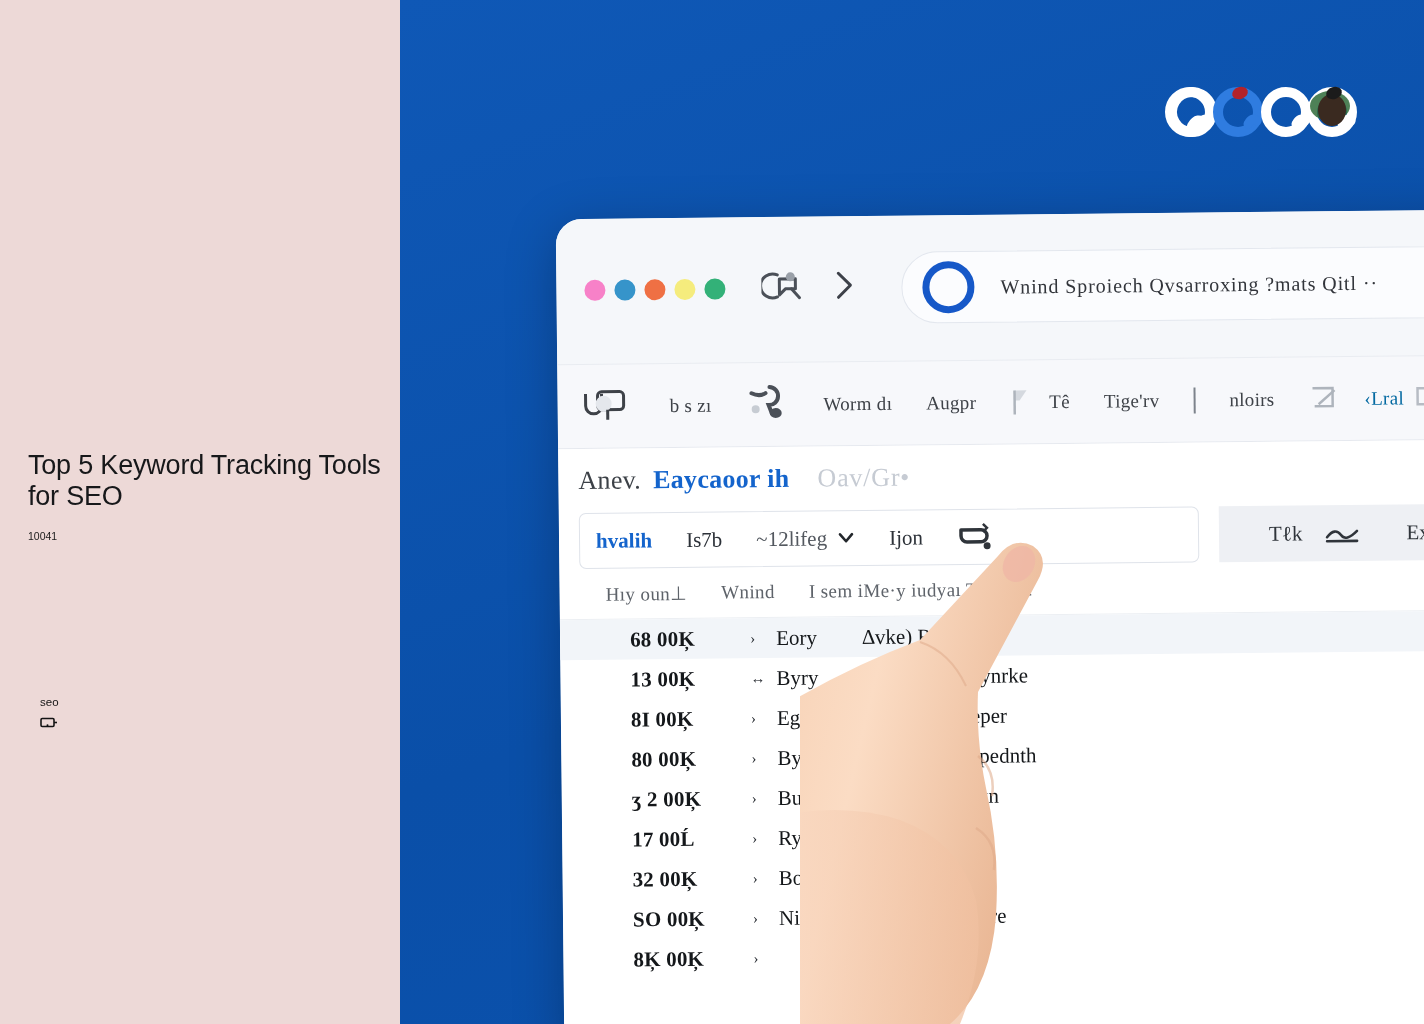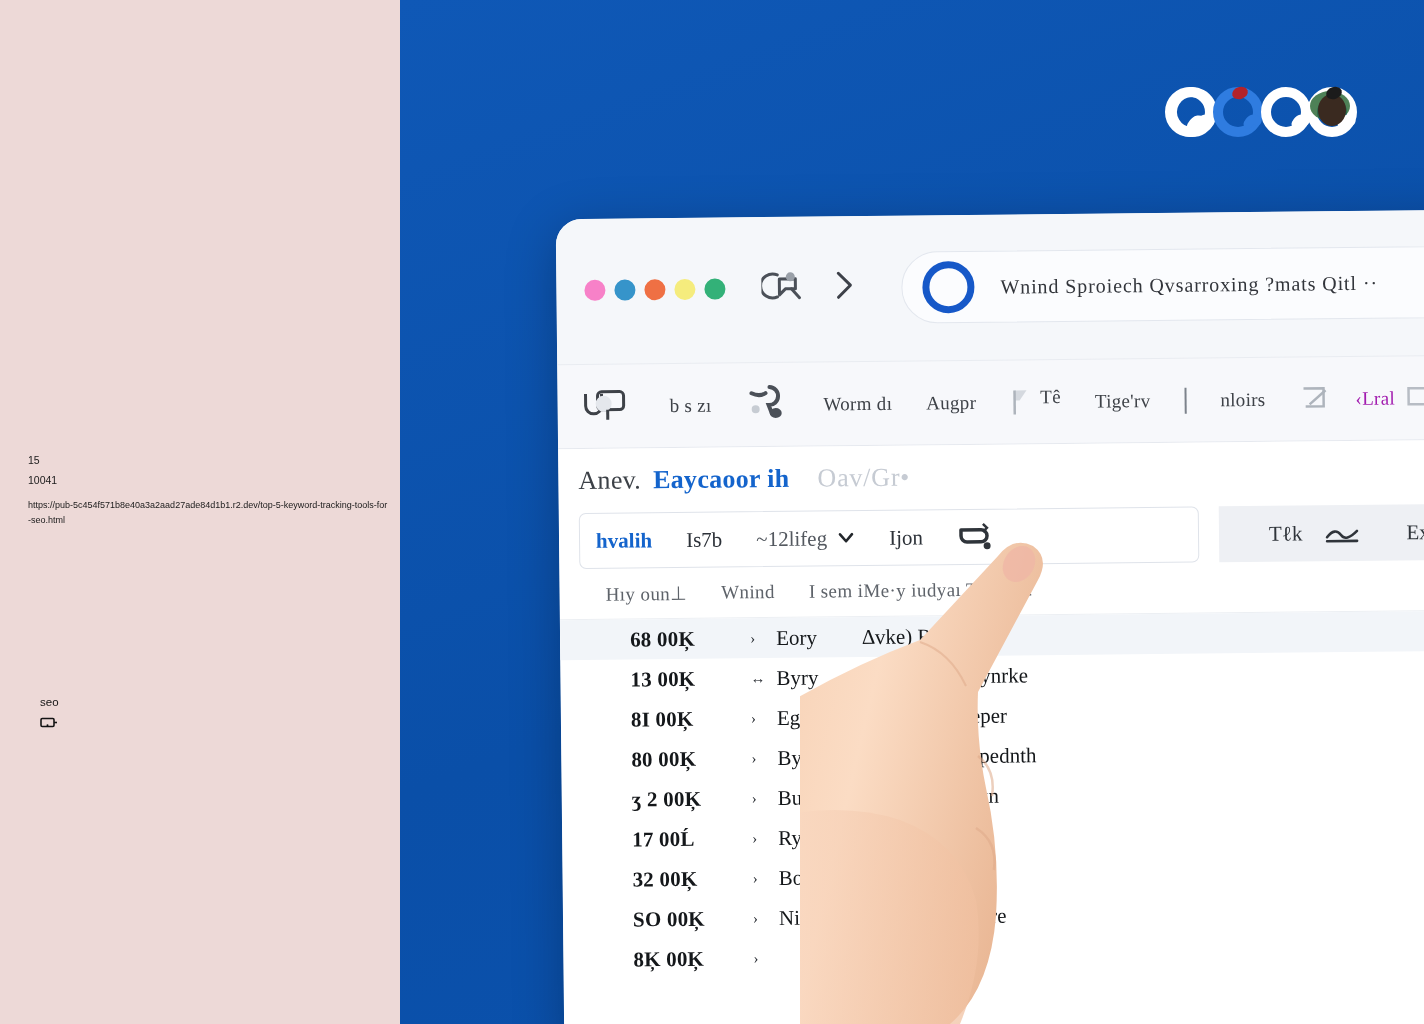--- a/index.html
+++ b/index.html
@@ -74,21 +74,21 @@
     white-space:nowrap;overflow:hidden;
   }
 
   
   .toolbar{
     position:relative;height:83px;background:#f7f8fb;
     border-top:1px solid #e9ecf1;border-bottom:1px solid #e6e9ef;
     display:flex;align-items:center;padding-left:20px;gap:34px;
   }
   .tb-item{font-size:19px;color:#3e4248;white-space:nowrap;letter-spacing:.3px;}
-  .tb-item.gray{color:#a21caf;}
+  .tb-item.gray{color:#0369a1;}
   .tb-sep{width:2px;height:26px;background:#7d838c;}
 
   
   .page{position:relative;background:#ffffff;height:602px;}
   .page-head{
     position:relative;height:64px;display:flex;align-items:center;
     padding-left:20px;gap:12px;
   }
   .ph-dark{font-size:26px;color:#3c4147;letter-spacing:.3px;}
   .ph-blue{font-size:26px;color:#1464cc;font-weight:700;letter-spacing:.3px;}
@@ -132,23 +132,22 @@
   
   .hand{position:absolute;left:400px;top:520px;width:300px;height:504px;pointer-events:none;}
 </style>
 </head>
 <body>
 
 <div id="stage">
 
   <div class="left-panel">
     <div class="lp-inner">
-      <div class="lp-meta">15</div>
+      <div class="lp-title">Top 5 Keyword Tracking Tools for SEO</div>
       <div class="lp-meta">10041</div>
-      <div class="lp-url">https://pub-5c454f571b8e40a3a2aad27ade84d1b1.r2.dev/top-5-keyword-tracking-tools-for-seo.html</div>
     </div>
     <div class="lp-tagwrap">
       <div class="lp-tag">seo</div>
       <svg class="lp-tagicon" viewBox="0 0 18 11">
         <rect x="1" y="1.5" width="13" height="8" rx="1.2" fill="none" stroke="#141414" stroke-width="1.6"></rect>
         <path d="M14 5.5 L17 5.5" stroke="#141414" stroke-width="1.6"></path>
         <circle cx="7.5" cy="8.3" r="1" fill="#141414"></circle>
       </svg>
     </div>
   </div>
@@ -215,21 +214,21 @@
         <span>
           <svg width="44" height="40" viewBox="0 0 44 40">
             <path d="M6 10 q8 4 14 0" stroke="#4b5058" stroke-width="4" fill="none" stroke-linecap="round"></path>
             <path d="M24 4 a9 9 0 1 1 -1 18 l3 8" stroke="#4b5058" stroke-width="4" fill="none" stroke-linecap="round"></path>
             <circle cx="10" cy="26" r="4" fill="#c7ccd3"></circle>
             <ellipse cx="30" cy="30" rx="6" ry="5" fill="#4b5058"></ellipse>
           </svg>
         </span>
         <span class="tb-item">Worm dı</span>
         <span class="tb-item">Augpr</span>
-        <span style="display:flex;align-items:flex-start;gap:10px">
+        <span style="display:flex;align-items:center;gap:19px">
           <svg width="20" height="32" viewBox="0 0 20 32">
             <path d="M4 4 L16 4 L9 14 L4 14 Z" fill="#d5d9df"></path>
             <path d="M4 4 v24" stroke="#aeb4bc" stroke-width="2.5"></path>
           </svg>
           <span class="tb-item">Tê</span>
         </span>
         <span class="tb-item">Tige'rv</span>
         <span class="tb-sep"></span>
         <span class="tb-item">nloirs</span>
         <span style="display:flex;align-items:center;gap:10px">

